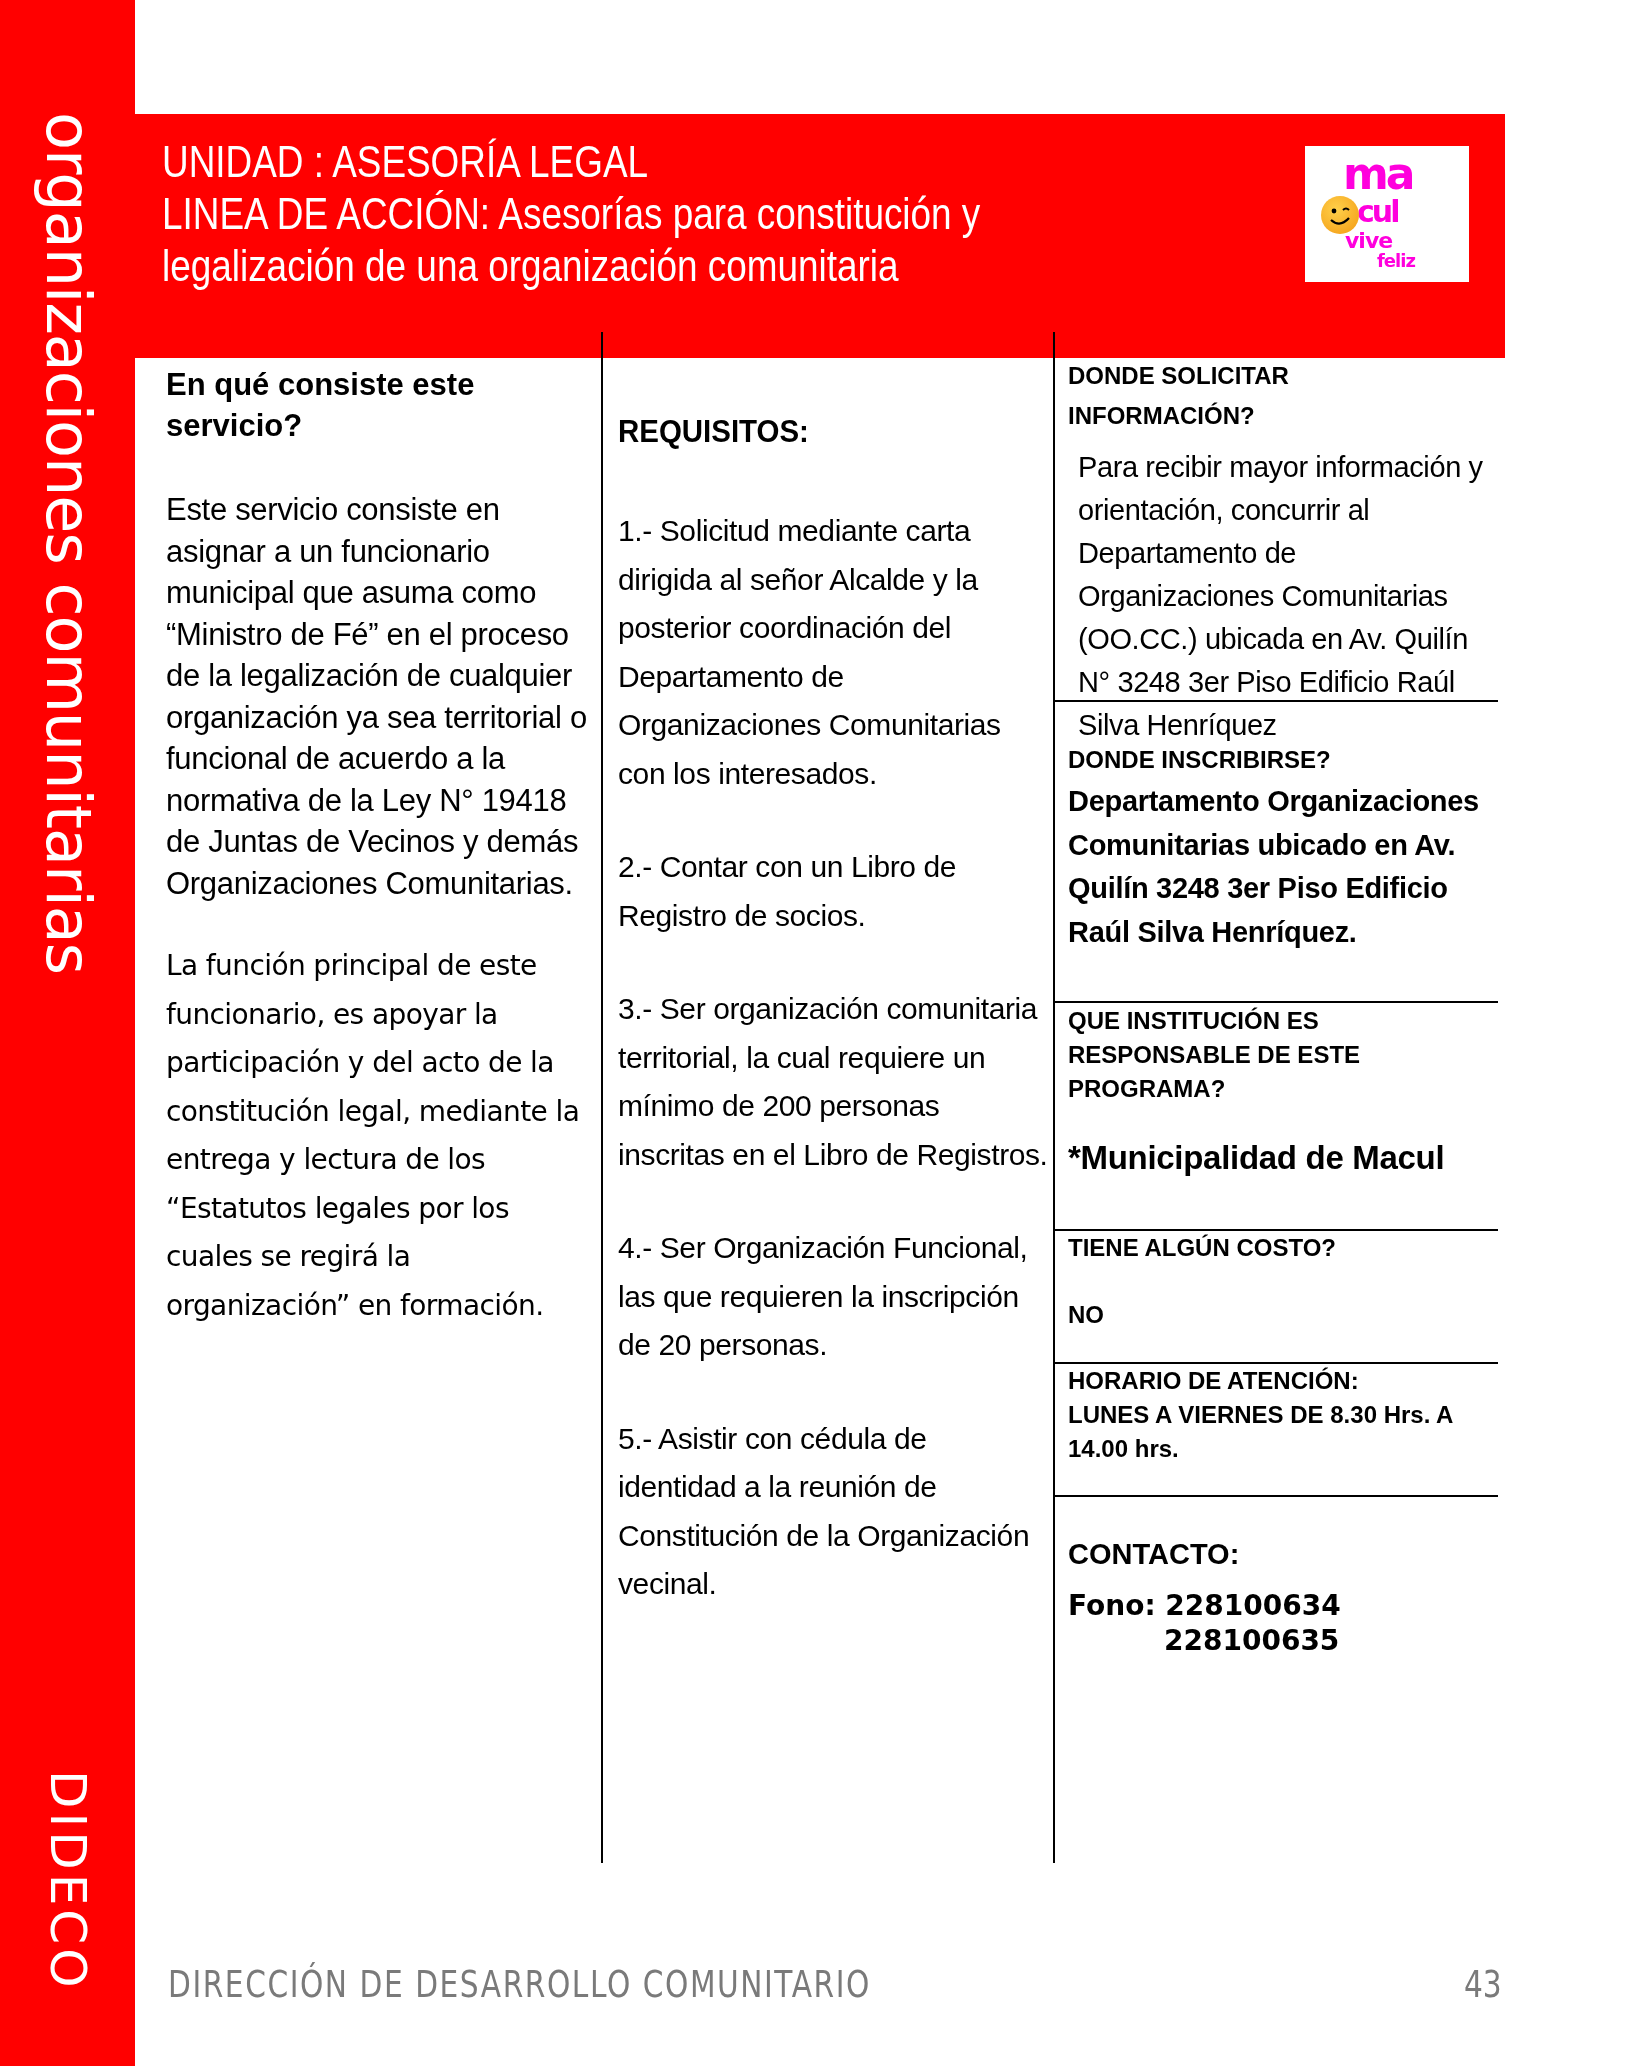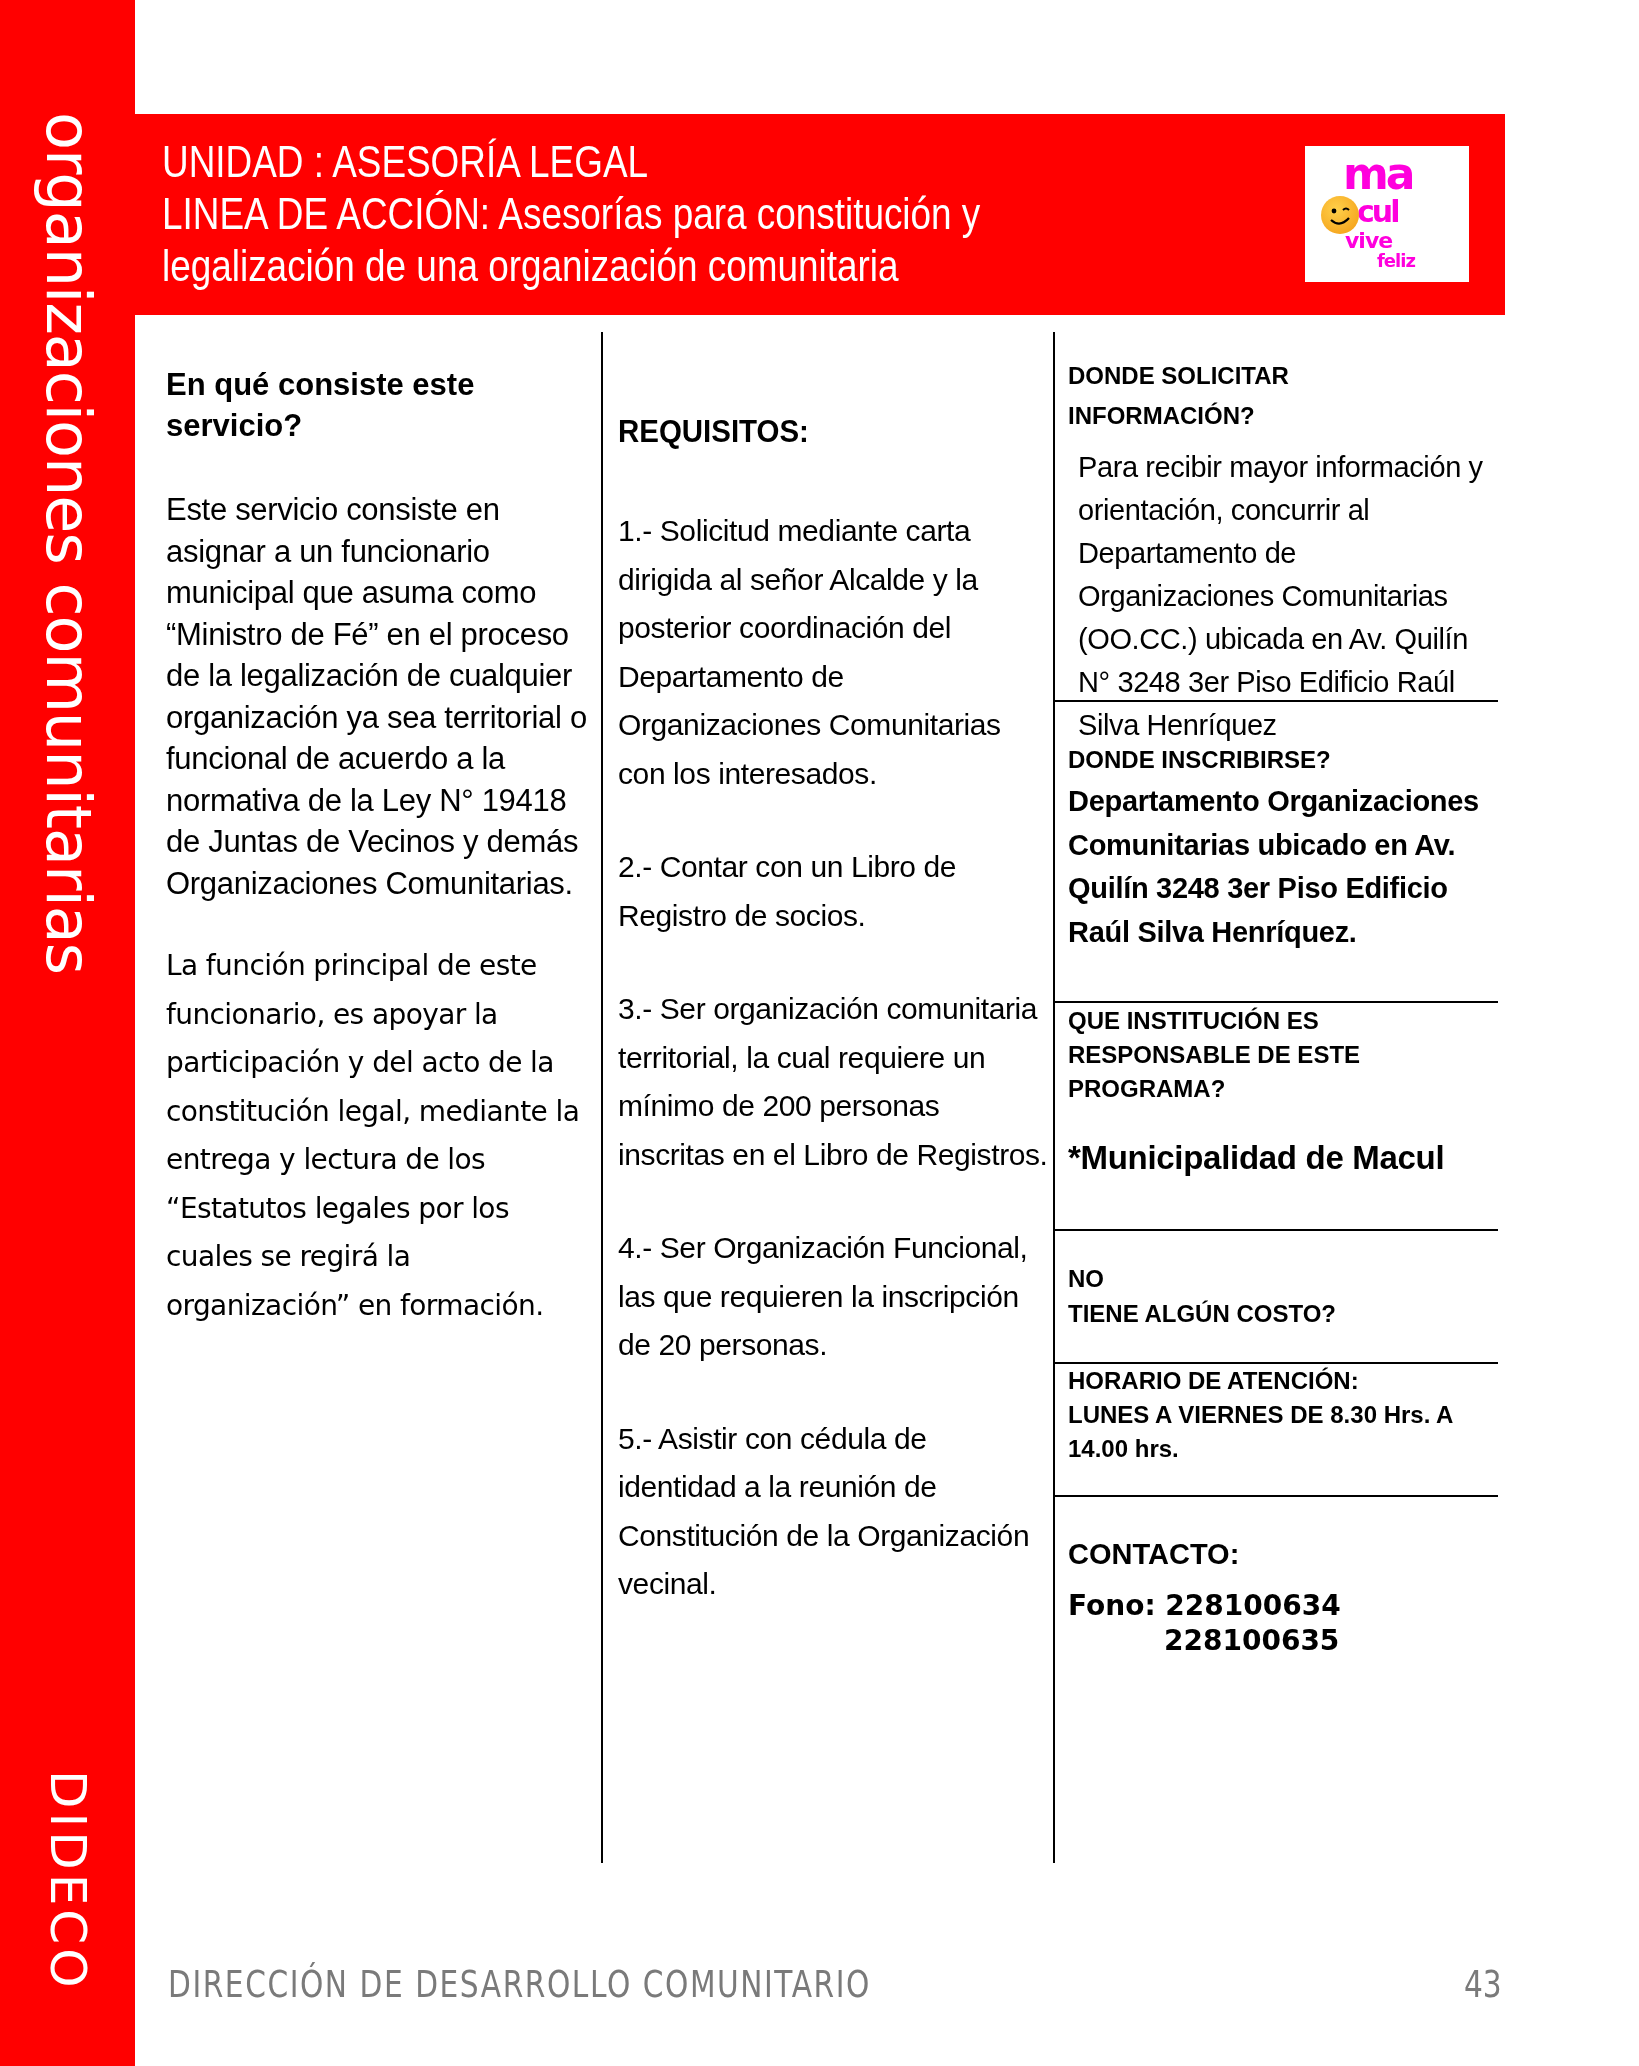--- a/index.html
+++ b/index.html
@@ -5,21 +5,21 @@
     html, body { margin:0; padding:0; }
     body { width:1639px; height:2066px; position:relative; background:#ffffff; overflow:hidden;
            font-family:"Liberation Sans", sans-serif; color:#000; }
     .sidebar { position:absolute; left:0; top:0; width:135px; height:2066px; background:#ff0000; }
     .side-title { position:absolute; left:38px; top:112px; width:60px; height:1060px;
                   writing-mode:vertical-rl; color:#fff; font-family:"DejaVu Sans", sans-serif;
                   font-size:62px; line-height:60px; white-space:nowrap; letter-spacing:-1px; }
     .side-dideco { position:absolute; left:38px; top:1770px; width:60px; height:190px;
                    writing-mode:vertical-rl; color:#fff; font-family:"DejaVu Sans", sans-serif;
                    font-size:50px; line-height:60px; white-space:nowrap; letter-spacing:4px; }
-    .header { position:absolute; left:135px; top:114px; width:1370px; height:201px; background:#ff0000; }
+    .header { position:absolute; left:135px; top:114px; width:1370px; height:244px; background:#ff0000; }
     .header-text { position:absolute; left:27px; top:22px; width:1150px; color:#fff;
                    font-family:"Liberation Sans", sans-serif; font-size:45px; line-height:52px;
                    transform:scaleX(0.82); transform-origin:left top; white-space:nowrap; }
     .header-text div { white-space:nowrap; }
     .logo { position:absolute; left:1170px; top:32px; width:164px; height:136px; background:#fff; }
     .logo .ma { position:absolute; left:38px; top:8px; font-family:"DejaVu Sans", sans-serif; font-weight:bold;
                 font-size:44px; line-height:40px; color:#ff00dd; letter-spacing:-3px; }
     .logo .cul { position:absolute; left:52px; top:46px; font-family:"DejaVu Sans", sans-serif; font-weight:bold;
                  font-size:30px; line-height:40px; color:#ff00dd; letter-spacing:-3px;text-align:center; }
     .logo .vive { position:absolute; left:40px; top:84px; font-family:"DejaVu Sans", sans-serif; font-weight:bold;
@@ -108,22 +108,22 @@
 </div>
 <div class="hrule" style="top:1001px;"></div>
 
 <div class="col col3" style="top:1004px;">
   <p class="sec-label" style="width:320px;">QUE INSTITUCIÓN ES RESPONSABLE DE ESTE PROGRAMA?</p>
   <p class="sec-bold" style="font-size:33px; margin-top:30px; font-weight:bold;">*Municipalidad de Macul</p>
 </div>
 <div class="hrule" style="top:1229px;"></div>
 
 <div class="col col3" style="top:1230px;">
+  <p class="sec-label" style="line-height:36px;">TIENE ALGÚN COSTO?</p>
   <p class="sec-label" style="margin-top:32px;">NO</p>
-  <p class="sec-label" style="line-height:36px;">TIENE ALGÚN COSTO?</p>
 </div>
 <div class="hrule" style="top:1362px;"></div>
 
 <div class="col col3" style="top:1364px;">
   <p class="sec-label">HORARIO DE ATENCIÓN:</p>
   <p class="sec-label" style="width:420px;">LUNES A VIERNES DE 8.30 Hrs.  A 14.00 hrs.</p>
 </div>
 <div class="hrule" style="top:1495px;"></div>
 
 <div class="col col3" style="top:1534px;">

